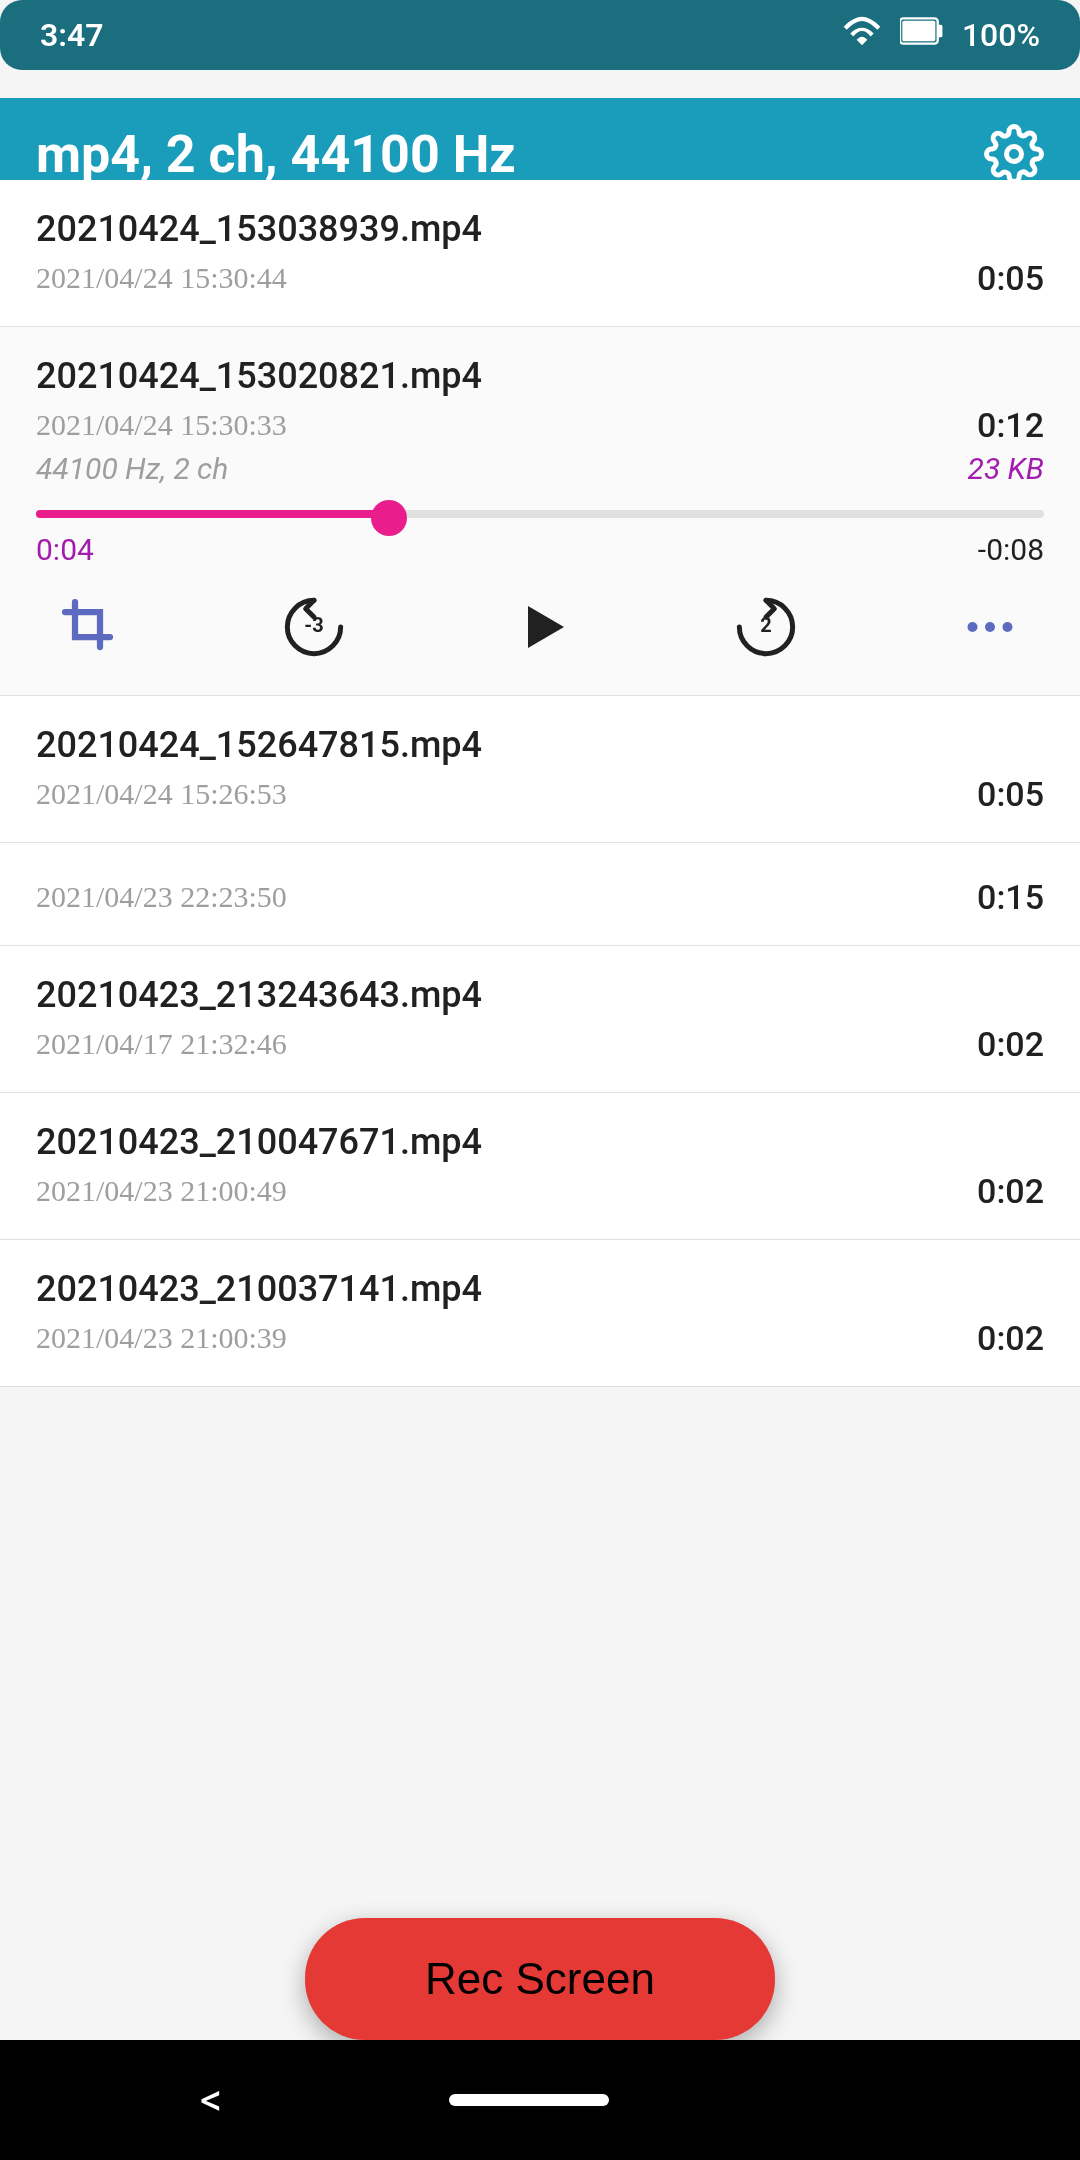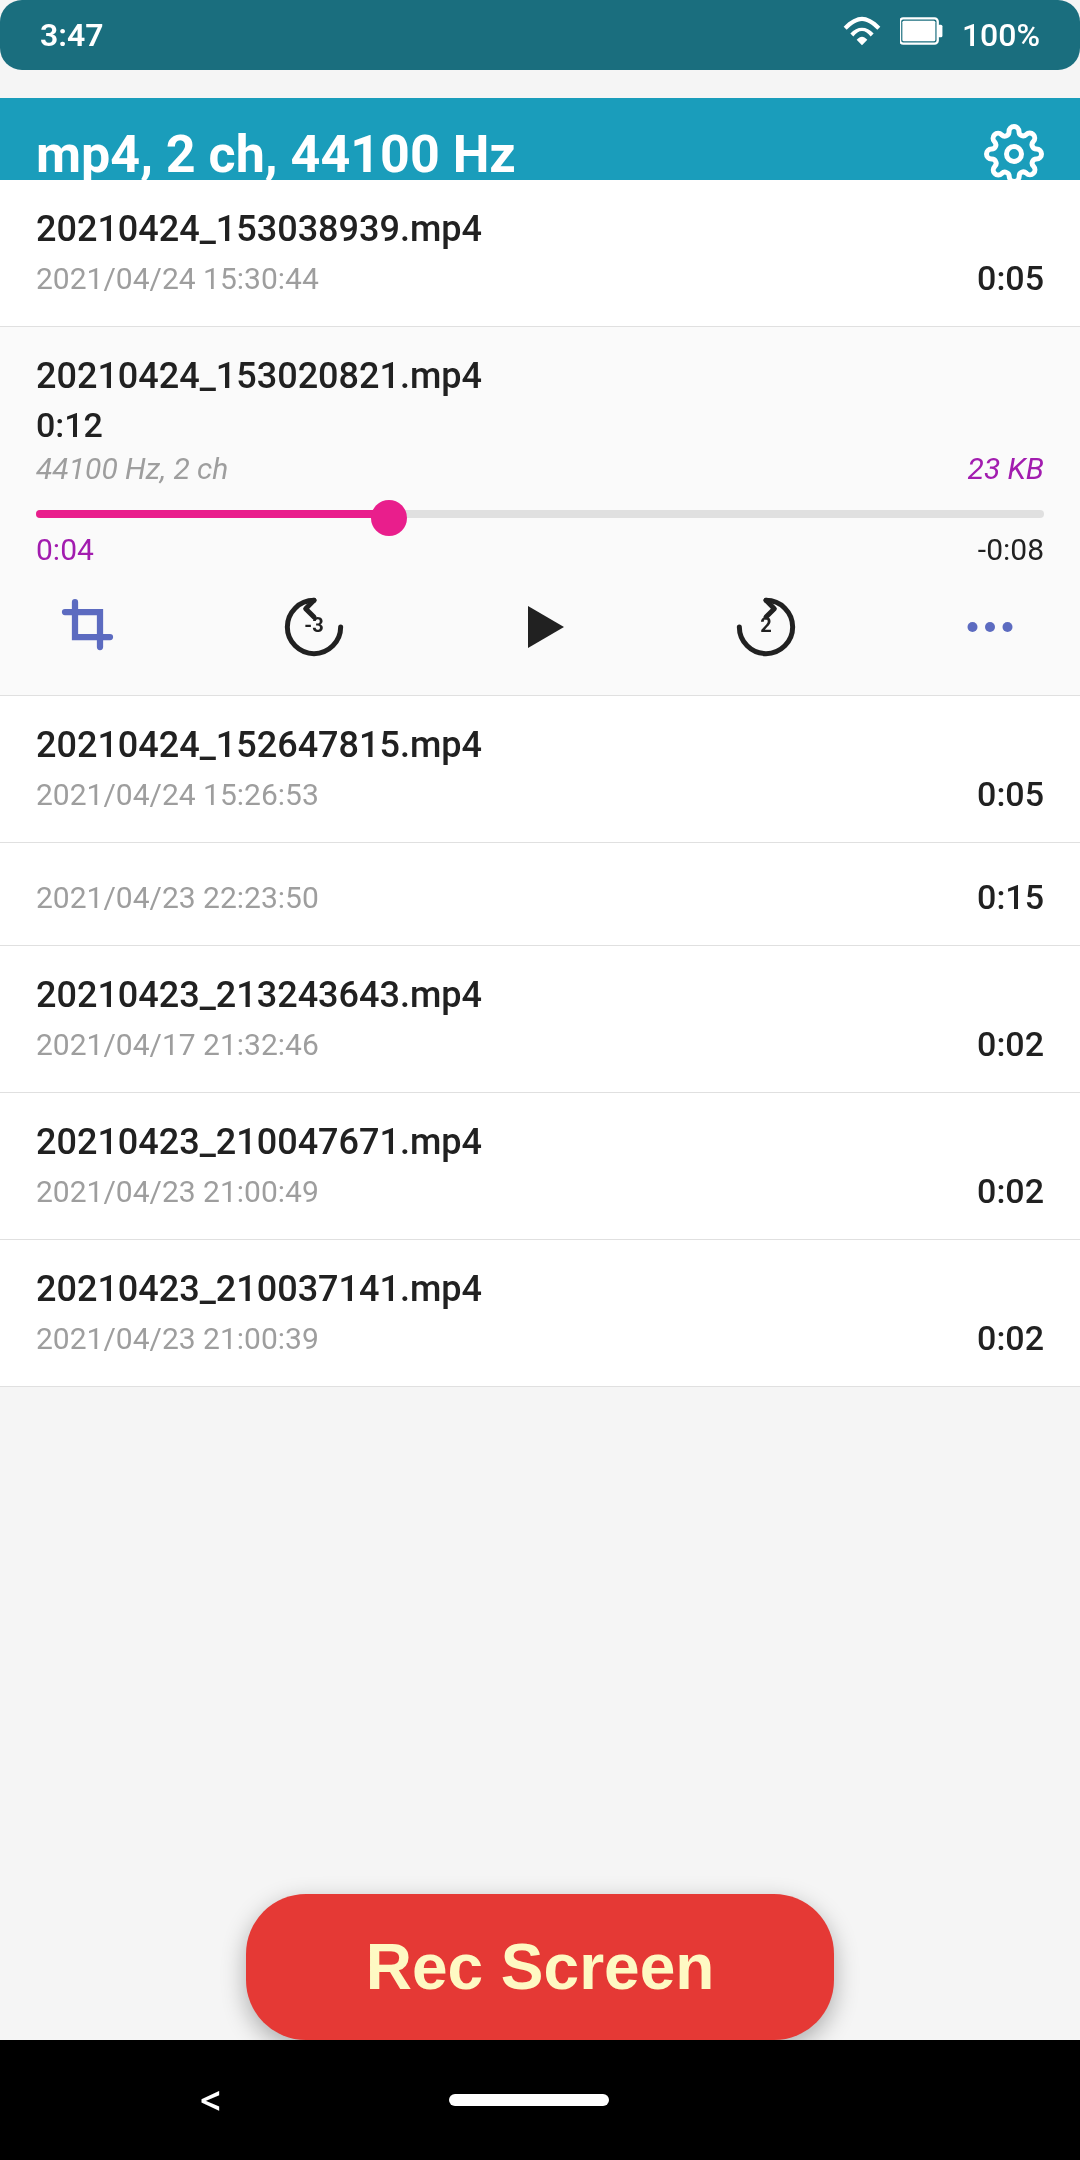--- a/index.html
+++ b/index.html
@@ -78,20 +78,21 @@
     .recording-meta-row {
       display: flex;
       justify-content: space-between;
       align-items: center;
       margin-top: 6px;
     }
 
     .recording-date {
       font-size: 30px;
       color: #9e9e9e;
+      font-family: Liberation Serif, serif;
     }
 
     .recording-duration {
       font-size: 34px;
       color: #212121;
       font-weight: 500;
     }
 
     .recording-size {
       font-size: 30px;
@@ -208,23 +209,23 @@
       position: absolute;
       bottom: 120px;
       left: 0;
       right: 0;
       display: flex;
       justify-content: center;
     }
 
     .rec-screen-btn {
       background: #e53935;
-      color: #fef9c3;
-      font-size: 64px;
-      font-weight: 700;
+      color: #000000;
+      font-size: 44px;
+      font-weight: 400;
       border: none;
       border-radius: 60px;
       padding: 36px 120px;
       cursor: pointer;
       box-shadow: 0 8px 24px rgba(0,0,0,0.3);
     }
 
     
     .nav-bar {
       position: absolute;
@@ -301,20 +302,21 @@
     <div class="recording-filename">20210424_153038939.mp4</div>
     <div class="recording-meta-row">
       <span class="recording-date">2021/04/24 15:30:44</span>
       <span class="recording-duration">0:05</span>
     </div>
   </div>
 
   <div class="recording-item expanded">
     <div class="recording-filename">20210424_153020821.mp4</div>
     <div class="recording-meta-row">
+      <span class="recording-date">2021/04/24 15:30:33</span>
       <span class="recording-duration">0:12</span>
     </div>
     <div class="recording-info-row">
       <span class="recording-hz">44100 Hz, 2 ch</span>
       <span class="recording-size">23 KB</span>
     </div>
 
     <div class="slider-container">
       <div class="slider-track">
         <div class="slider-fill"></div>

